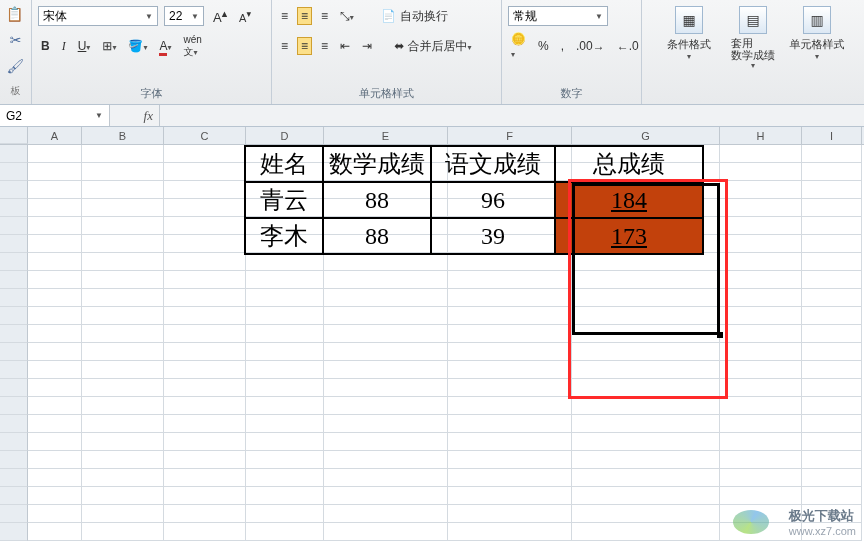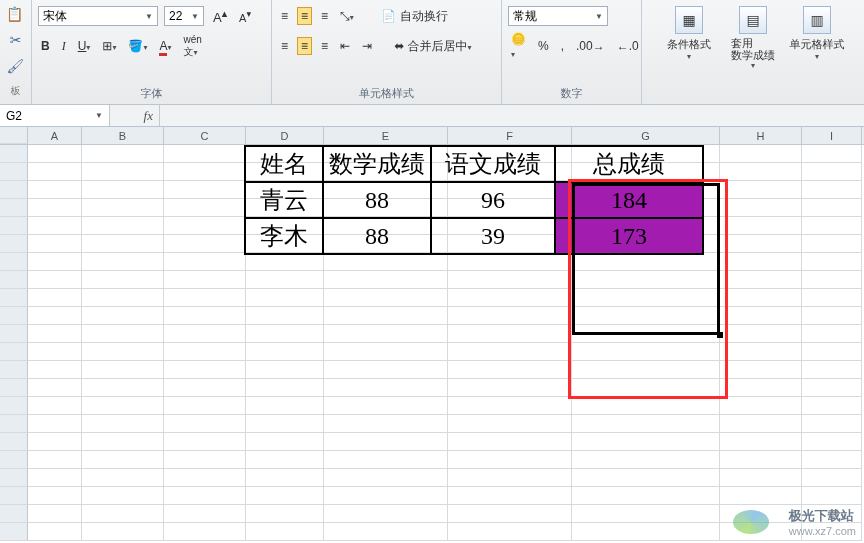--- a/index.html
+++ b/index.html
@@ -43,21 +43,21 @@
 
 .grid { position: relative; }
 .gr { display: flex; height: 18px; }
 .gr .cell { border-right: 1px solid #d4dae0; border-bottom: 1px solid #d4dae0; font-size: 12px; display:flex; align-items:center; justify-content:center; background:#fff; }
 
 .dataarea { position: absolute; left: 244px; top: 18px; }
 .dt th, .dt td { font-family: "SimSun","宋体",serif; font-size: 24px; text-align: center; font-weight: normal; }
 .dt { border-collapse: collapse; }
 .dt th, .dt td { border: 2px solid #000; }
 .dt .cD { width: 78px; height: 36px; } .dt .cE { width: 108px; } .dt .cF { width: 124px; } .dt .cG { width: 148px; }
-.selG { background: #a21caf; }
+.selG { background: #c2410c; text-decoration: underline; }
 .activeG { background: #fff; }
 
 .redbox { position: absolute; border: 3px solid #ff2a2a; pointer-events: none; }
 
 .watermark { position: absolute; right: 8px; bottom: 6px; font-size: 13px; color: #9aa4b0; display:flex; align-items:center; gap:20px; }
 .watermark .swirl { width: 36px; height: 24px; border-radius: 50%; background: conic-gradient(from 210deg,#88d035,#4aa0e0,#88d035); opacity:.6; }
 
 .fill-handle { position:absolute; width:6px; height:6px; background:#000; }
 </style>
 </head>

